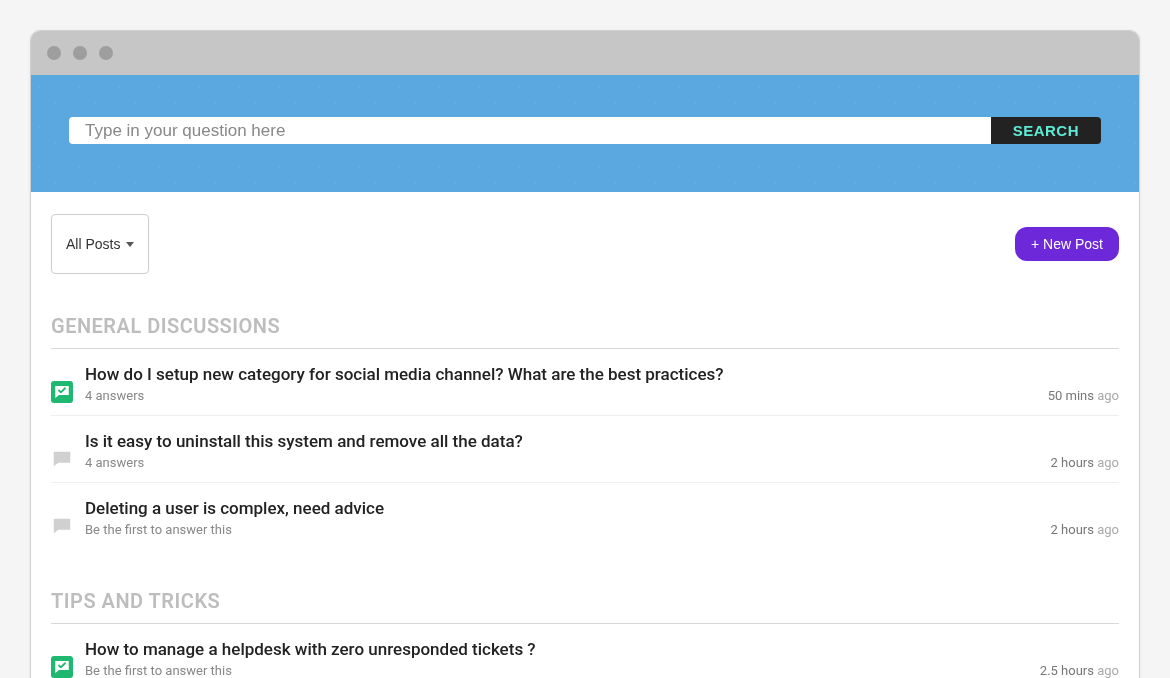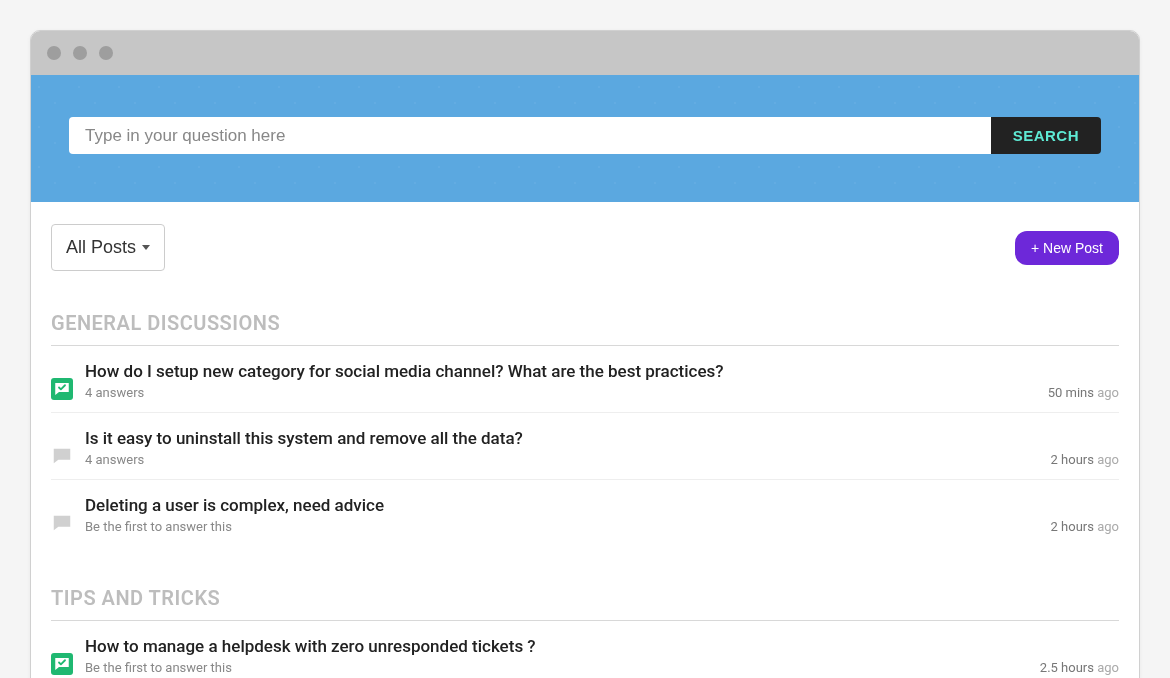--- a/index.html
+++ b/index.html
@@ -35,21 +35,21 @@
       background: #5ba8e0;
       background-image:
         radial-gradient(circle at 20% 30%, rgba(255,255,255,0.05) 1px, transparent 1px),
         radial-gradient(circle at 60% 70%, rgba(255,255,255,0.05) 1px, transparent 1px);
       background-size: 40px 40px;
       padding: 42px 38px 48px;
     }
     .searchbar {
       display: flex;
       width: 100%;
-      height: 37px;
+      height: 27px;
     }
     .search-input {
       flex: 1;
       border: none;
       border-radius: 4px 0 0 4px;
       padding: 0 16px;
       font-size: 17px;
       color: #333;
       outline: none;
     }
@@ -71,22 +71,22 @@
     .toolbar {
       display: flex;
       justify-content: space-between;
       align-items: center;
       margin-bottom: 40px;
     }
     .filter-btn {
       background: #fff;
       border: 1px solid #ccc;
       border-radius: 4px;
-      padding: 12px 14px;
-      font-size: 18px;
+      padding: 21px 14px;
+      font-size: 14px;
       color: #333;
       cursor: pointer;
       display: inline-flex;
       align-items: center;
       gap: 6px;
     }
     .caret-down {
       width: 0; height: 0;
       border-left: 4px solid transparent;
       border-right: 4px solid transparent;

